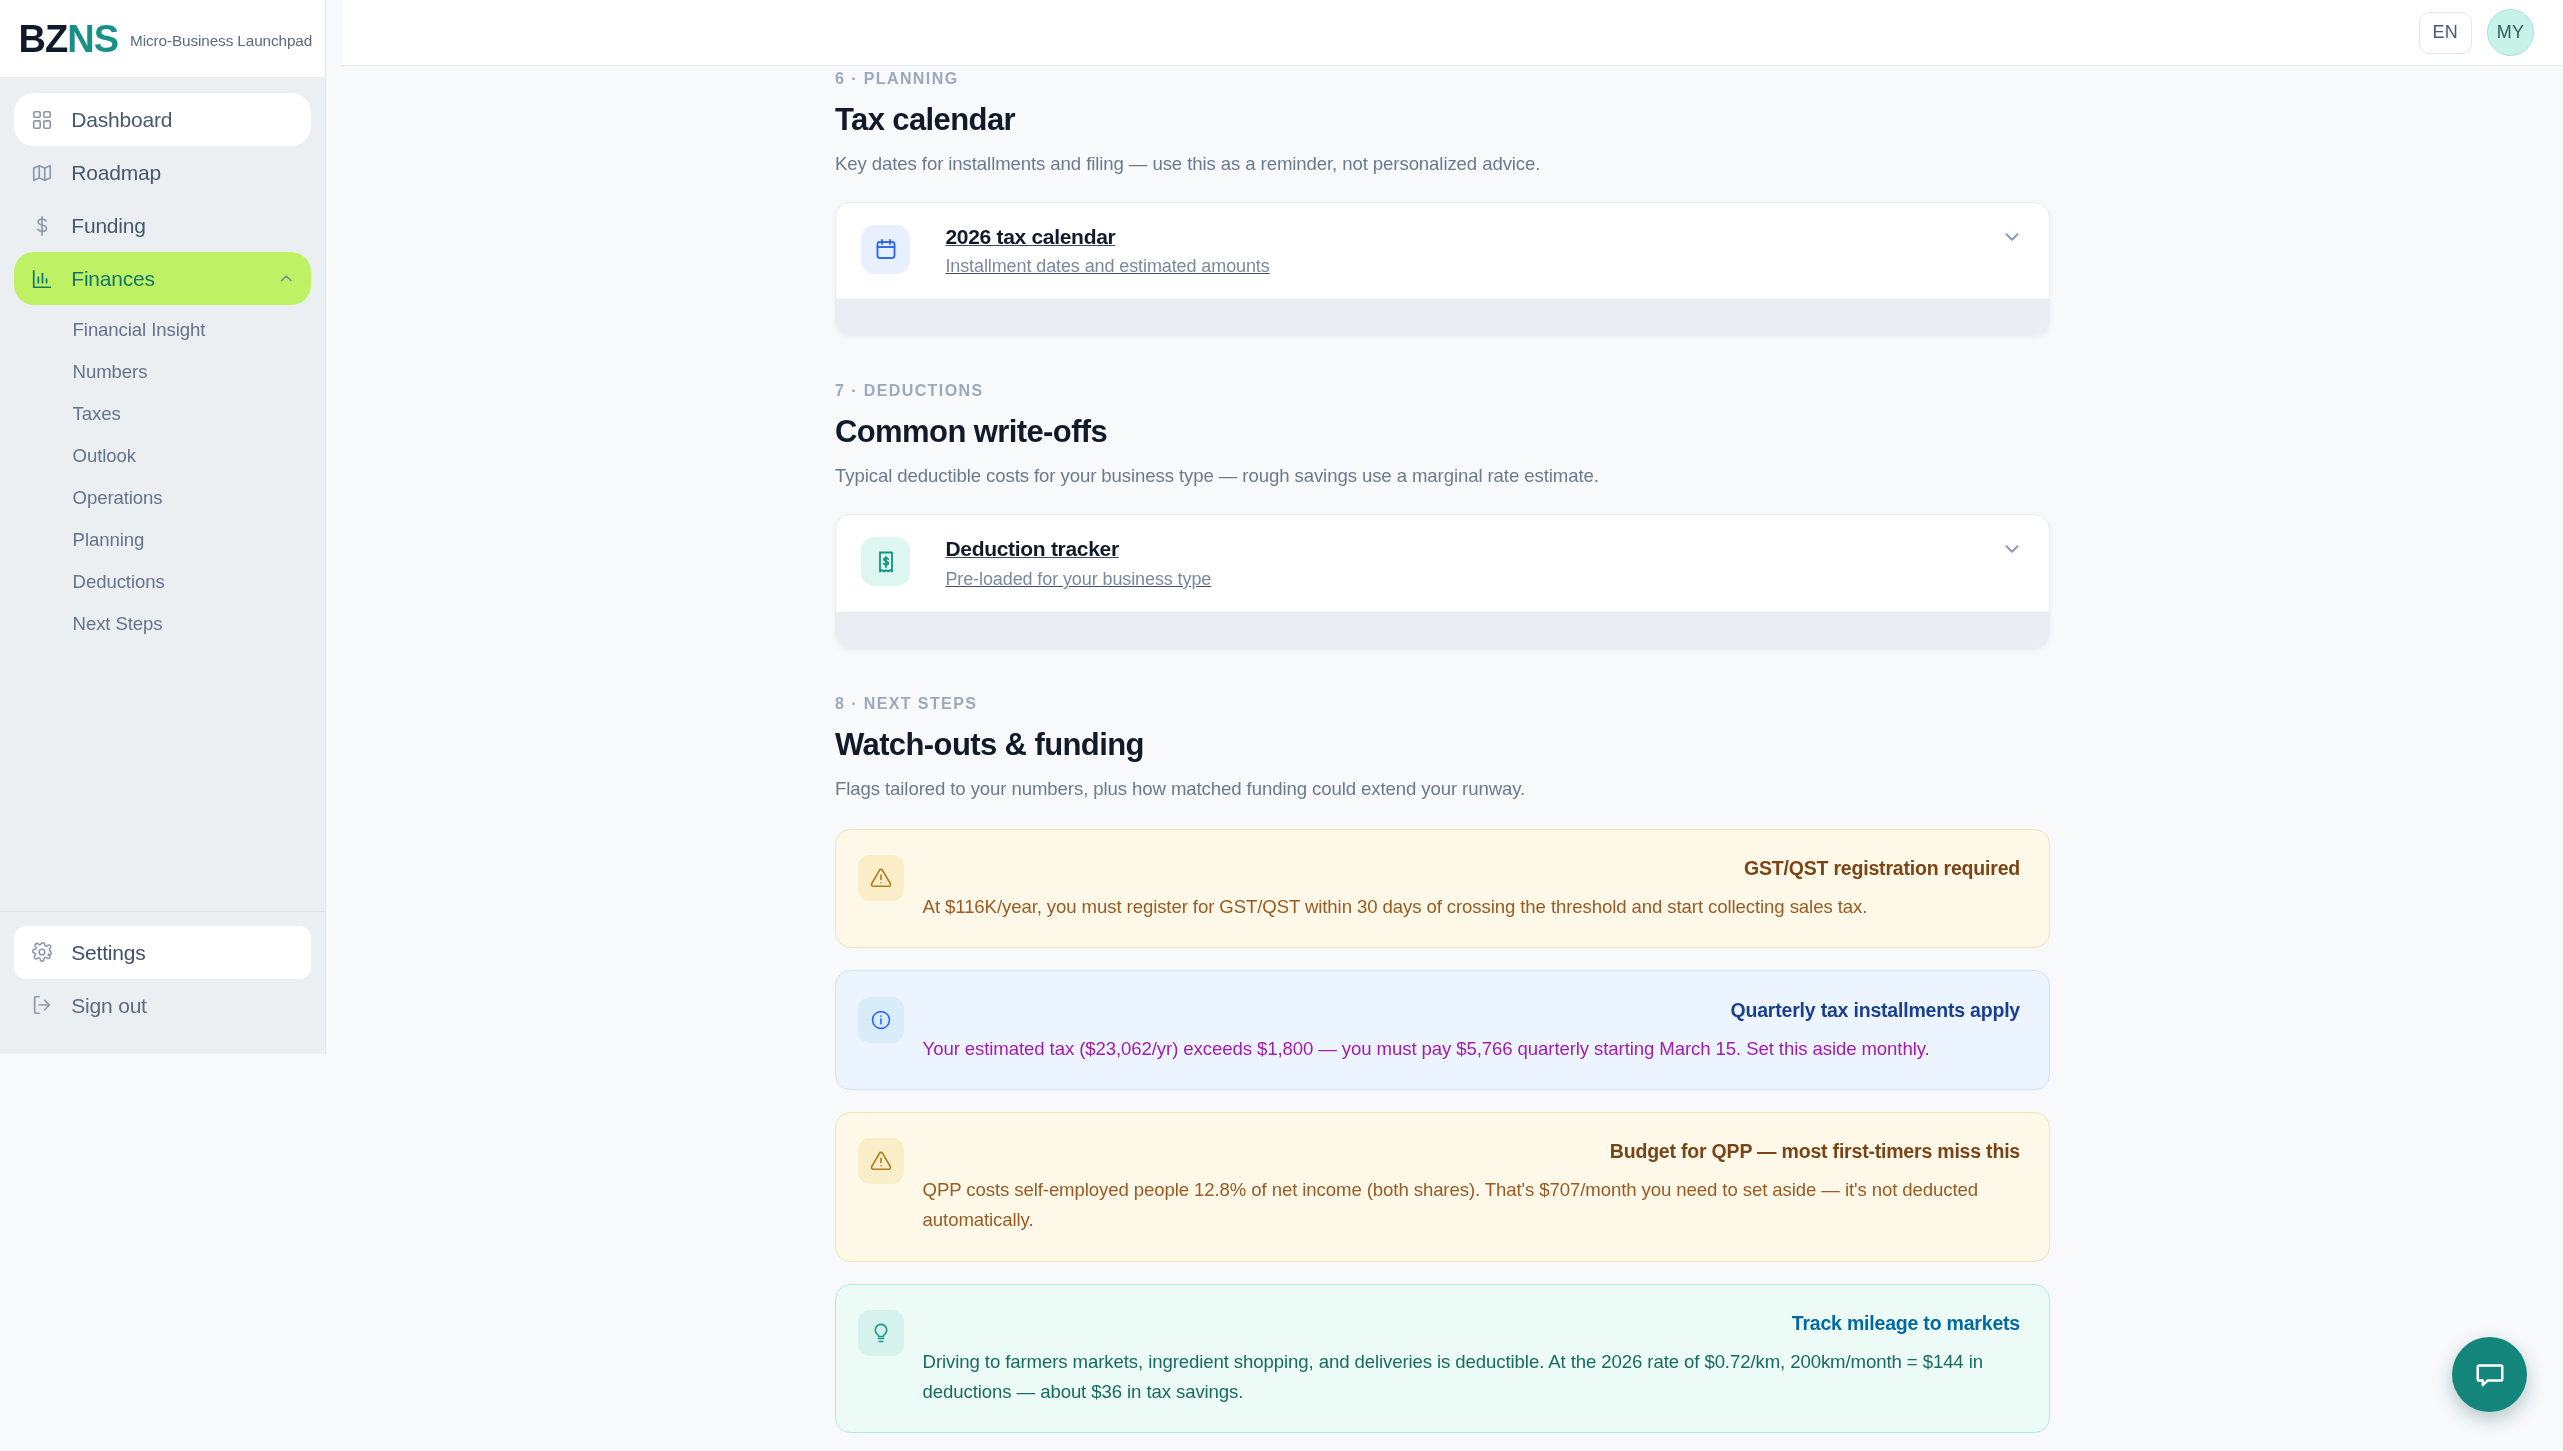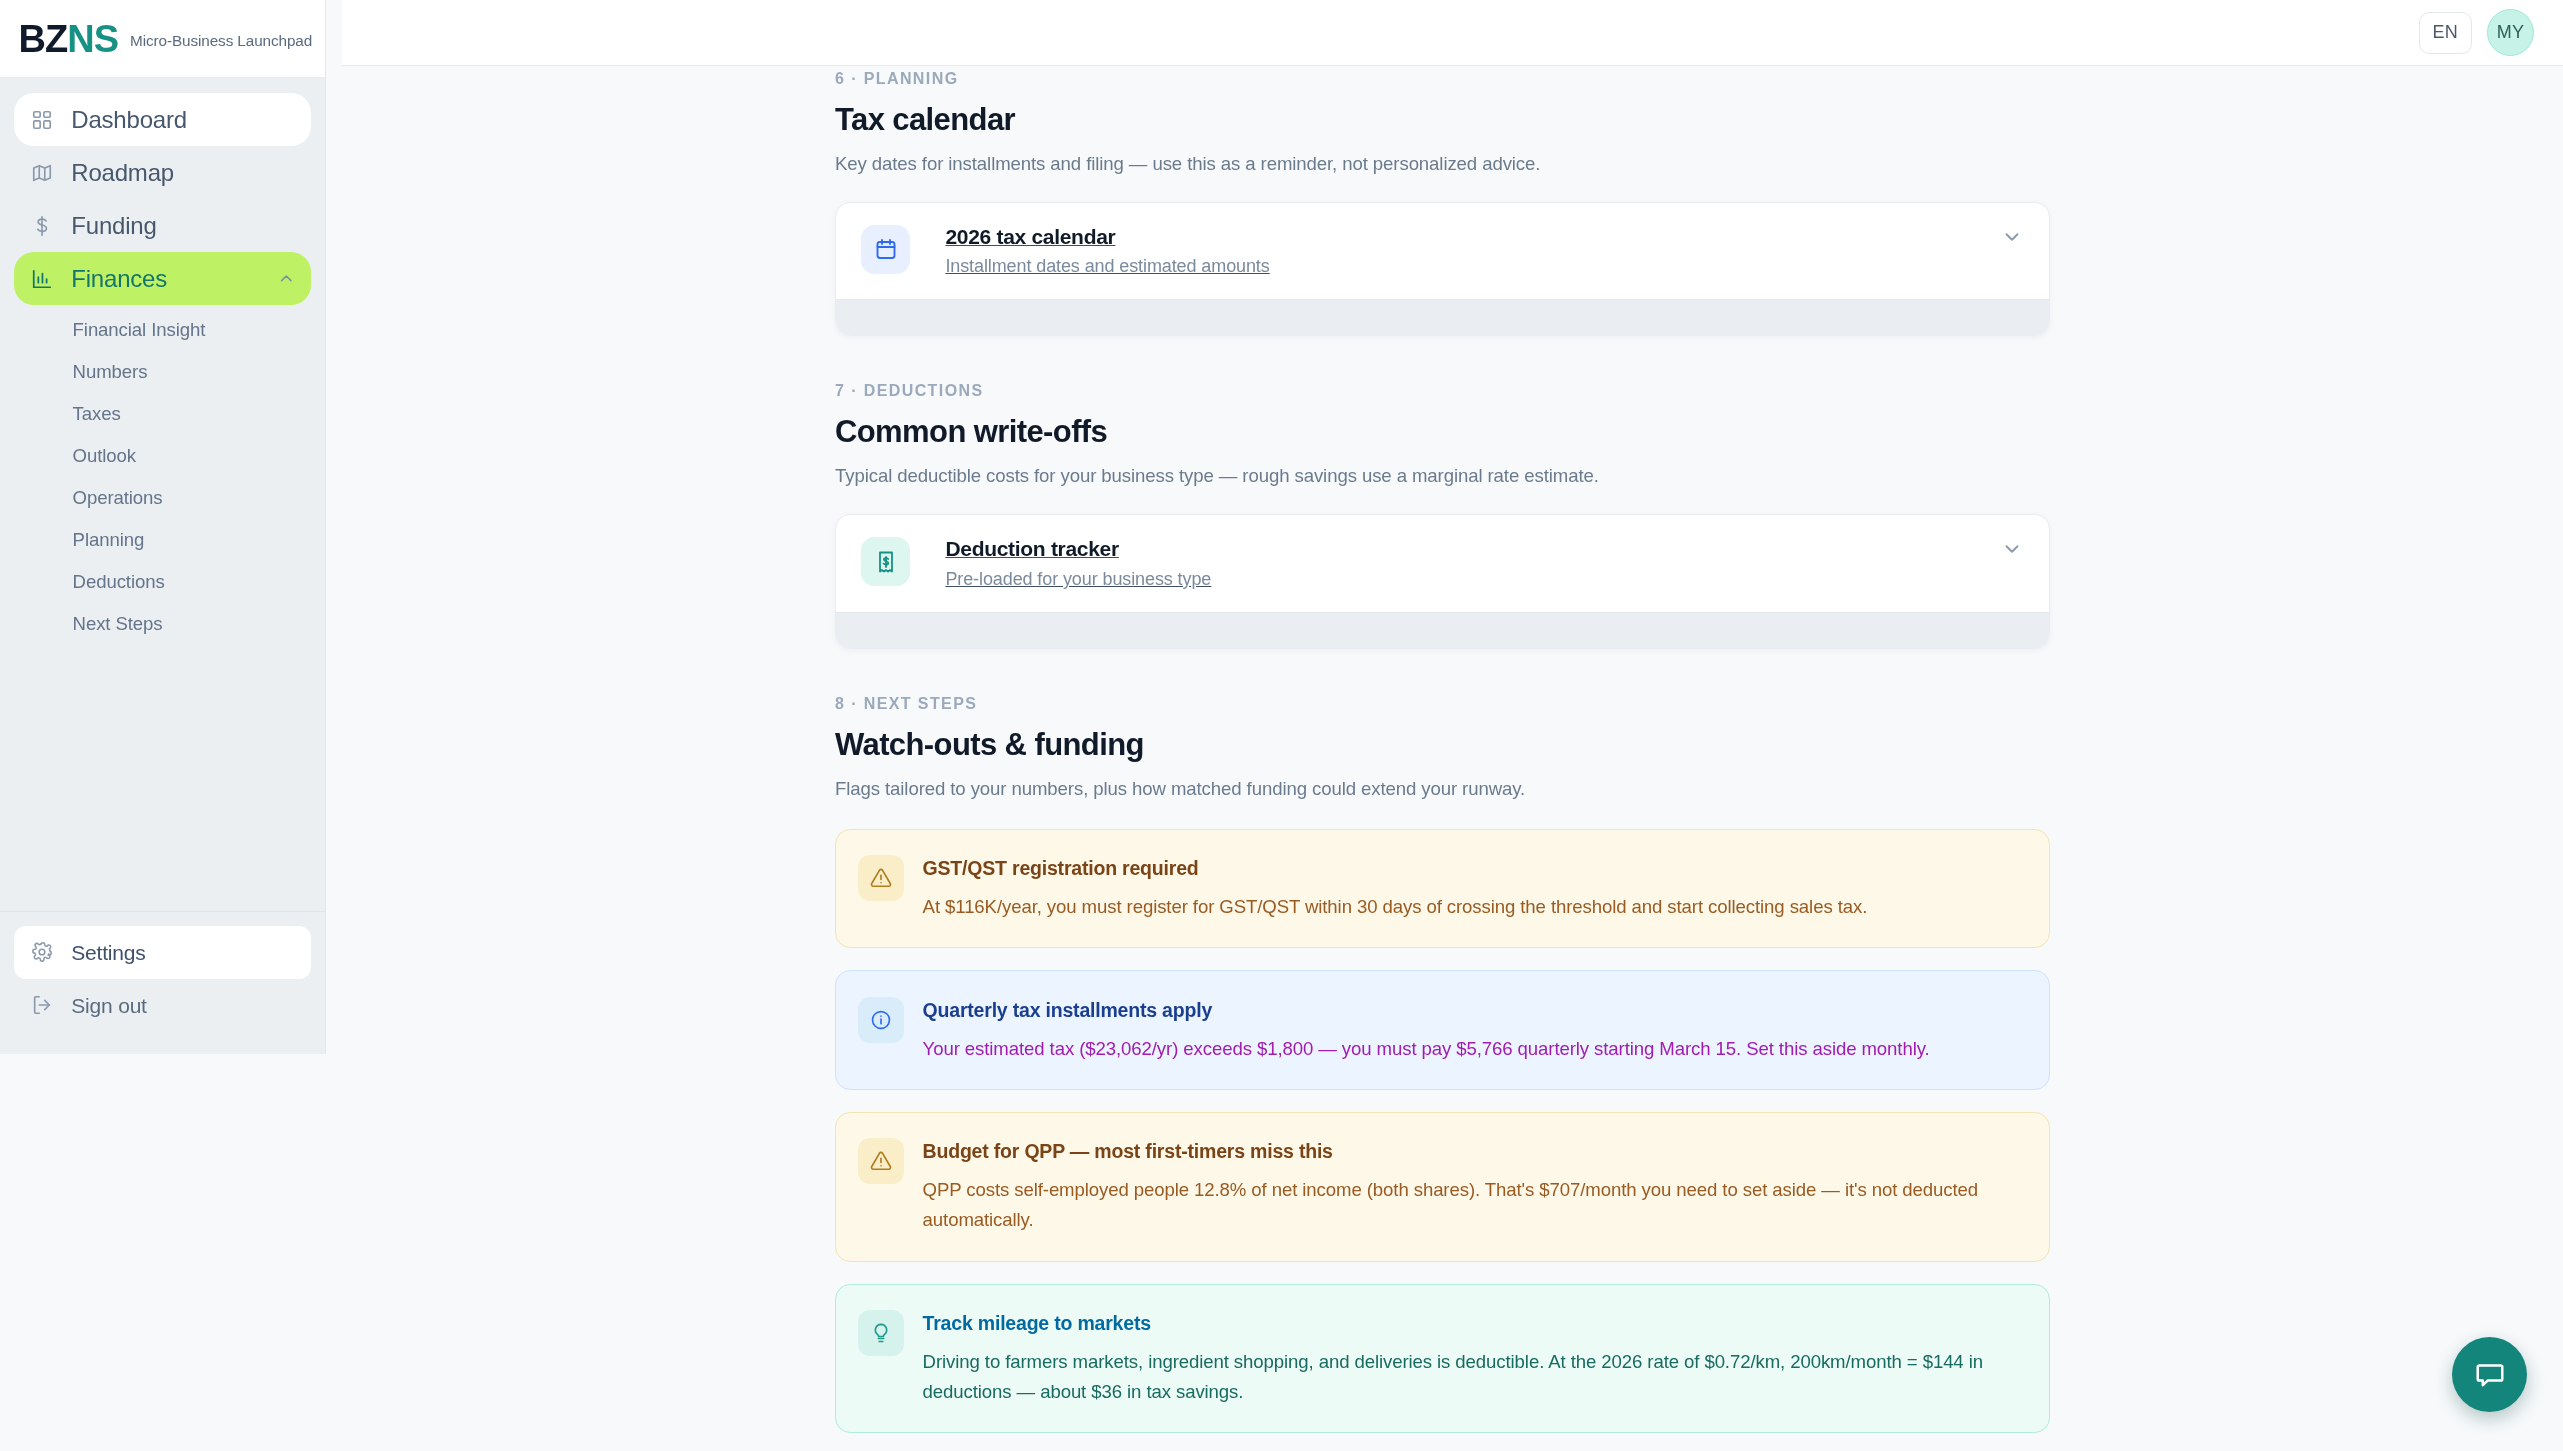--- a/index.html
+++ b/index.html
@@ -68,21 +68,21 @@
   }
 
   .nav-item {
     display: flex;
     align-items: center;
     gap: 17px;
     height: 53px;
     padding: 0 15.3px;
     border-radius: 20px;
     color: #47586e;
-    font-size: 24px;
+    font-size: 21px;
     letter-spacing: -0.2px;
     cursor: pointer;
     position: relative;
   }
   .nav-item .nav-ico {
     width: 25.4px;
     height: 25.4px;
     flex: 0 0 25.4px;
     display: flex;
     align-items: center;
@@ -294,20 +294,21 @@
     border-radius: 12px;
     display: flex;
     align-items: center;
     justify-content: center;
   }
   .alert .a-body { flex: 1 1 auto; padding-top: 1.7px; }
   .alert .a-title {
     font-size: 19.5px;
     font-weight: 700;
     letter-spacing: -0.2px;
+    text-align: right;
   }
   .alert .a-text {
     font-size: 18.6px;
     margin-top: 12px;
     line-height: 1.62;
     letter-spacing: -0.1px;
   }
 
   .alert.warn { background: #fdf8e7; border-color: #f3e4b4; }
   .alert.warn .a-ico { background: #faeec8; color: #b07d20; }

